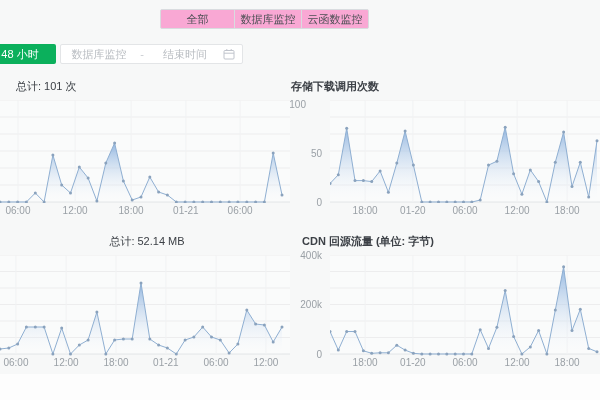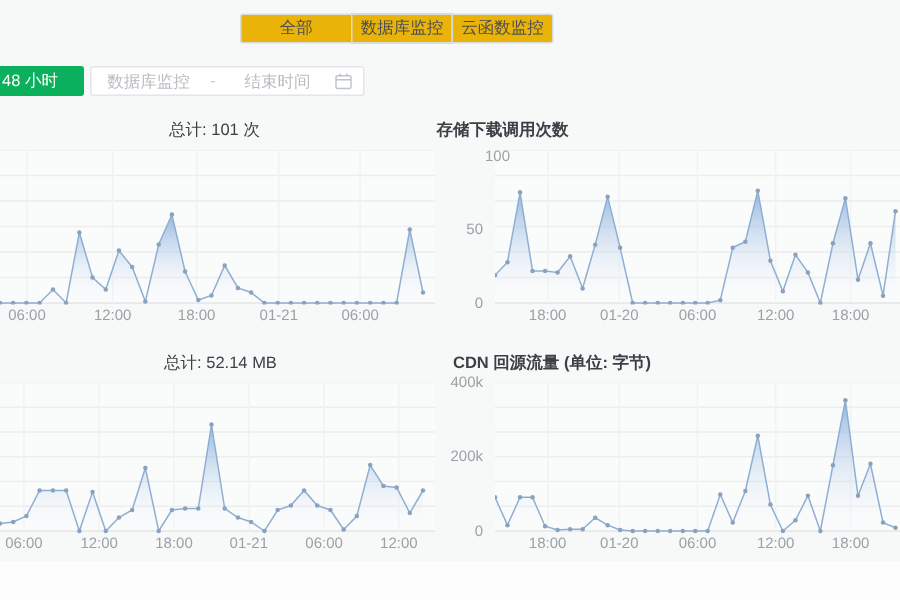--- a/index.html
+++ b/index.html
@@ -6,21 +6,21 @@
   #app{
     position:relative;width:600px;height:400px;overflow:hidden;
     background:#f7f8f8;
     font-family:"Liberation Sans","DejaVu Sans",sans-serif;
     -webkit-font-smoothing:antialiased;
   }
   
   .tabbar{position:absolute;left:160px;top:9px;display:flex;}
   .tab{
     box-sizing:border-box;height:20px;line-height:18px;text-align:center;
-    font-size:11px;color:#4b4f54;background:#eab308;border:1px solid #d9dcdf;
+    font-size:11px;color:#4b4f54;background:#f9a8d4;border:1px solid #d9dcdf;
     margin-left:-1px;cursor:pointer;position:relative;
   }
   .tab:first-child{margin-left:0;border-radius:2px 0 0 2px;}
   .tab:last-child{border-radius:0 2px 2px 0;}
   .tab.active{color:#fff;z-index:1;}
   .t0{width:75px}.t1{width:68px}.t2{width:69px}.t3{width:68px}
   
   .range-btn{
     position:absolute;left:-16px;top:44px;width:72px;height:20px;line-height:20px;
     text-align:center;font-size:11px;color:#fff;border-radius:2px;cursor:pointer;
@@ -30,21 +30,21 @@
     background:#fff;border:1px solid #e3e5e7;border-radius:2px;
     display:flex;align-items:center;font-size:11px;color:#b9bdc2;
   }
   .date-part{flex:1;text-align:center;}
   .date-sep{width:10px;text-align:center;color:#c9ccd0;}
   .cal-icon{width:12px;height:12px;margin-right:7px;flex:0 0 auto;}
   
   .hdr{position:absolute;font-size:11px;color:#3c4046;white-space:nowrap;}
   .hdr-total{font-weight:500;}
   .hdr-title{font-weight:600;text-align:center;}
-  .h-r1-left{left:0;top:79px;width:286px;text-align:center;}
+  .h-r1-left{left:16px;top:79px;width:286px;text-align:left;}
   .h-r1-right{left:291px;top:79px;}
   .h-r2-left{left:0;top:234px;width:294px;text-align:center;}
   .h-r2-right{left:302px;top:234px;}
   
   .chart-svg{position:absolute;}
   .xlab,.ylab{position:absolute;font-size:10px;color:#9aa0a6;line-height:11px;}
   .xlab{width:40px;text-align:center;}
   .ylab{width:28px;text-align:right;}
   .bottom-strip{position:absolute;left:0;top:374px;width:600px;height:26px;background:#fdfdfd;}
 </style>
@@ -333,21 +333,21 @@
     <span class="xlab" style="left: 111.08px; top: 205px;">18:00</span>
     <span class="xlab" style="left: 165.89px; top: 205px;">01-21</span>
     <span class="xlab" style="left: 220.12px; top: 205px;">06:00</span>
     <span class="xlab" style="left: 345.1px; top: 205px;">18:00</span>
     <span class="xlab" style="left: 392.89px; top: 205px;">01-20</span>
     <span class="xlab" style="left: 445px; top: 205px;">06:00</span>
     <span class="xlab" style="left: 497.11px; top: 205px;">12:00</span>
     <span class="xlab" style="left: 547.06px; top: 205px;">18:00</span>
     <span class="ylab" style="left: 294px; top: 196.5px;">0</span>
     <span class="ylab" style="left: 294px; top: 147.929px;">50</span>
-    <span class="ylab" style="left: 312px; top: 99.3571px;">100</span>
+    <span class="ylab" style="left: 278px; top: 99.3571px;">100</span>
     <span class="xlab" style="left: -4.05px; top: 357px;">06:00</span>
     <span class="xlab" style="left: 46.12px; top: 357px;">12:00</span>
     <span class="xlab" style="left: 96px; top: 357px;">18:00</span>
     <span class="xlab" style="left: 145.88px; top: 357px;">01-21</span>
     <span class="xlab" style="left: 196.05px; top: 357px;">06:00</span>
     <span class="xlab" style="left: 245.93px; top: 357px;">12:00</span>
     <span class="xlab" style="left: 345.1px; top: 357px;">18:00</span>
     <span class="xlab" style="left: 392.89px; top: 357px;">01-20</span>
     <span class="xlab" style="left: 445px; top: 357px;">06:00</span>
     <span class="xlab" style="left: 497.11px; top: 357px;">12:00</span>

